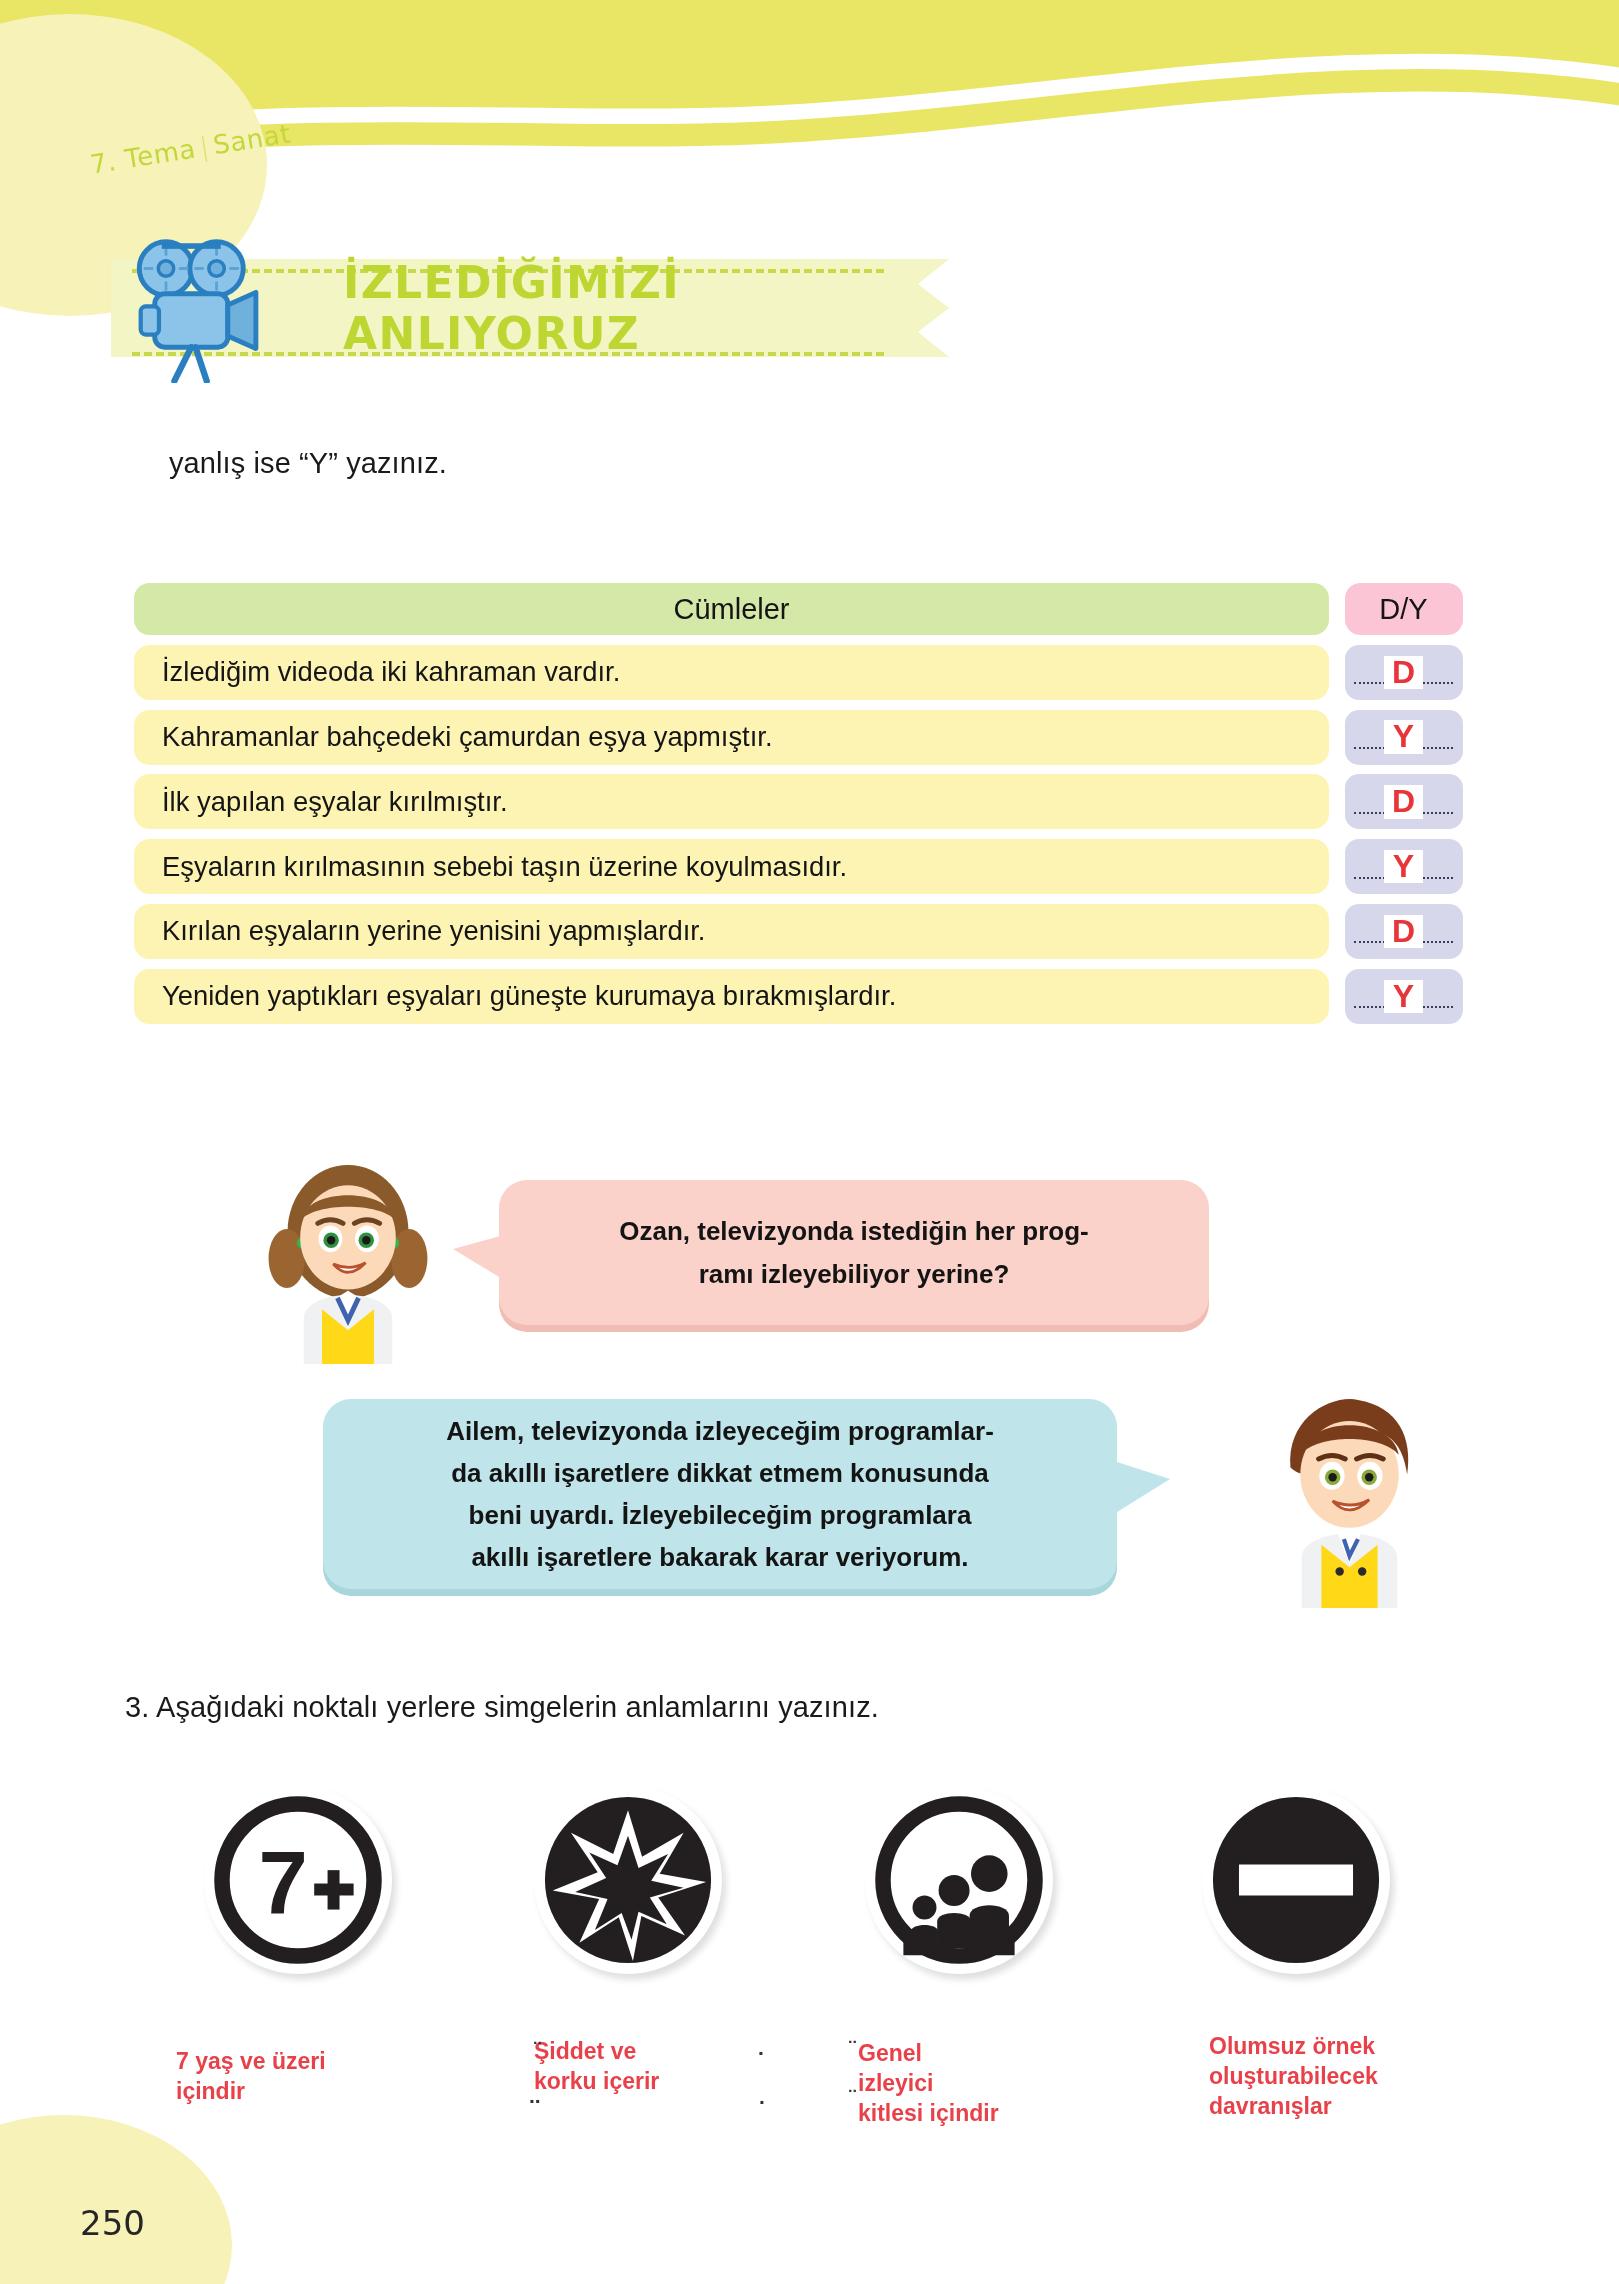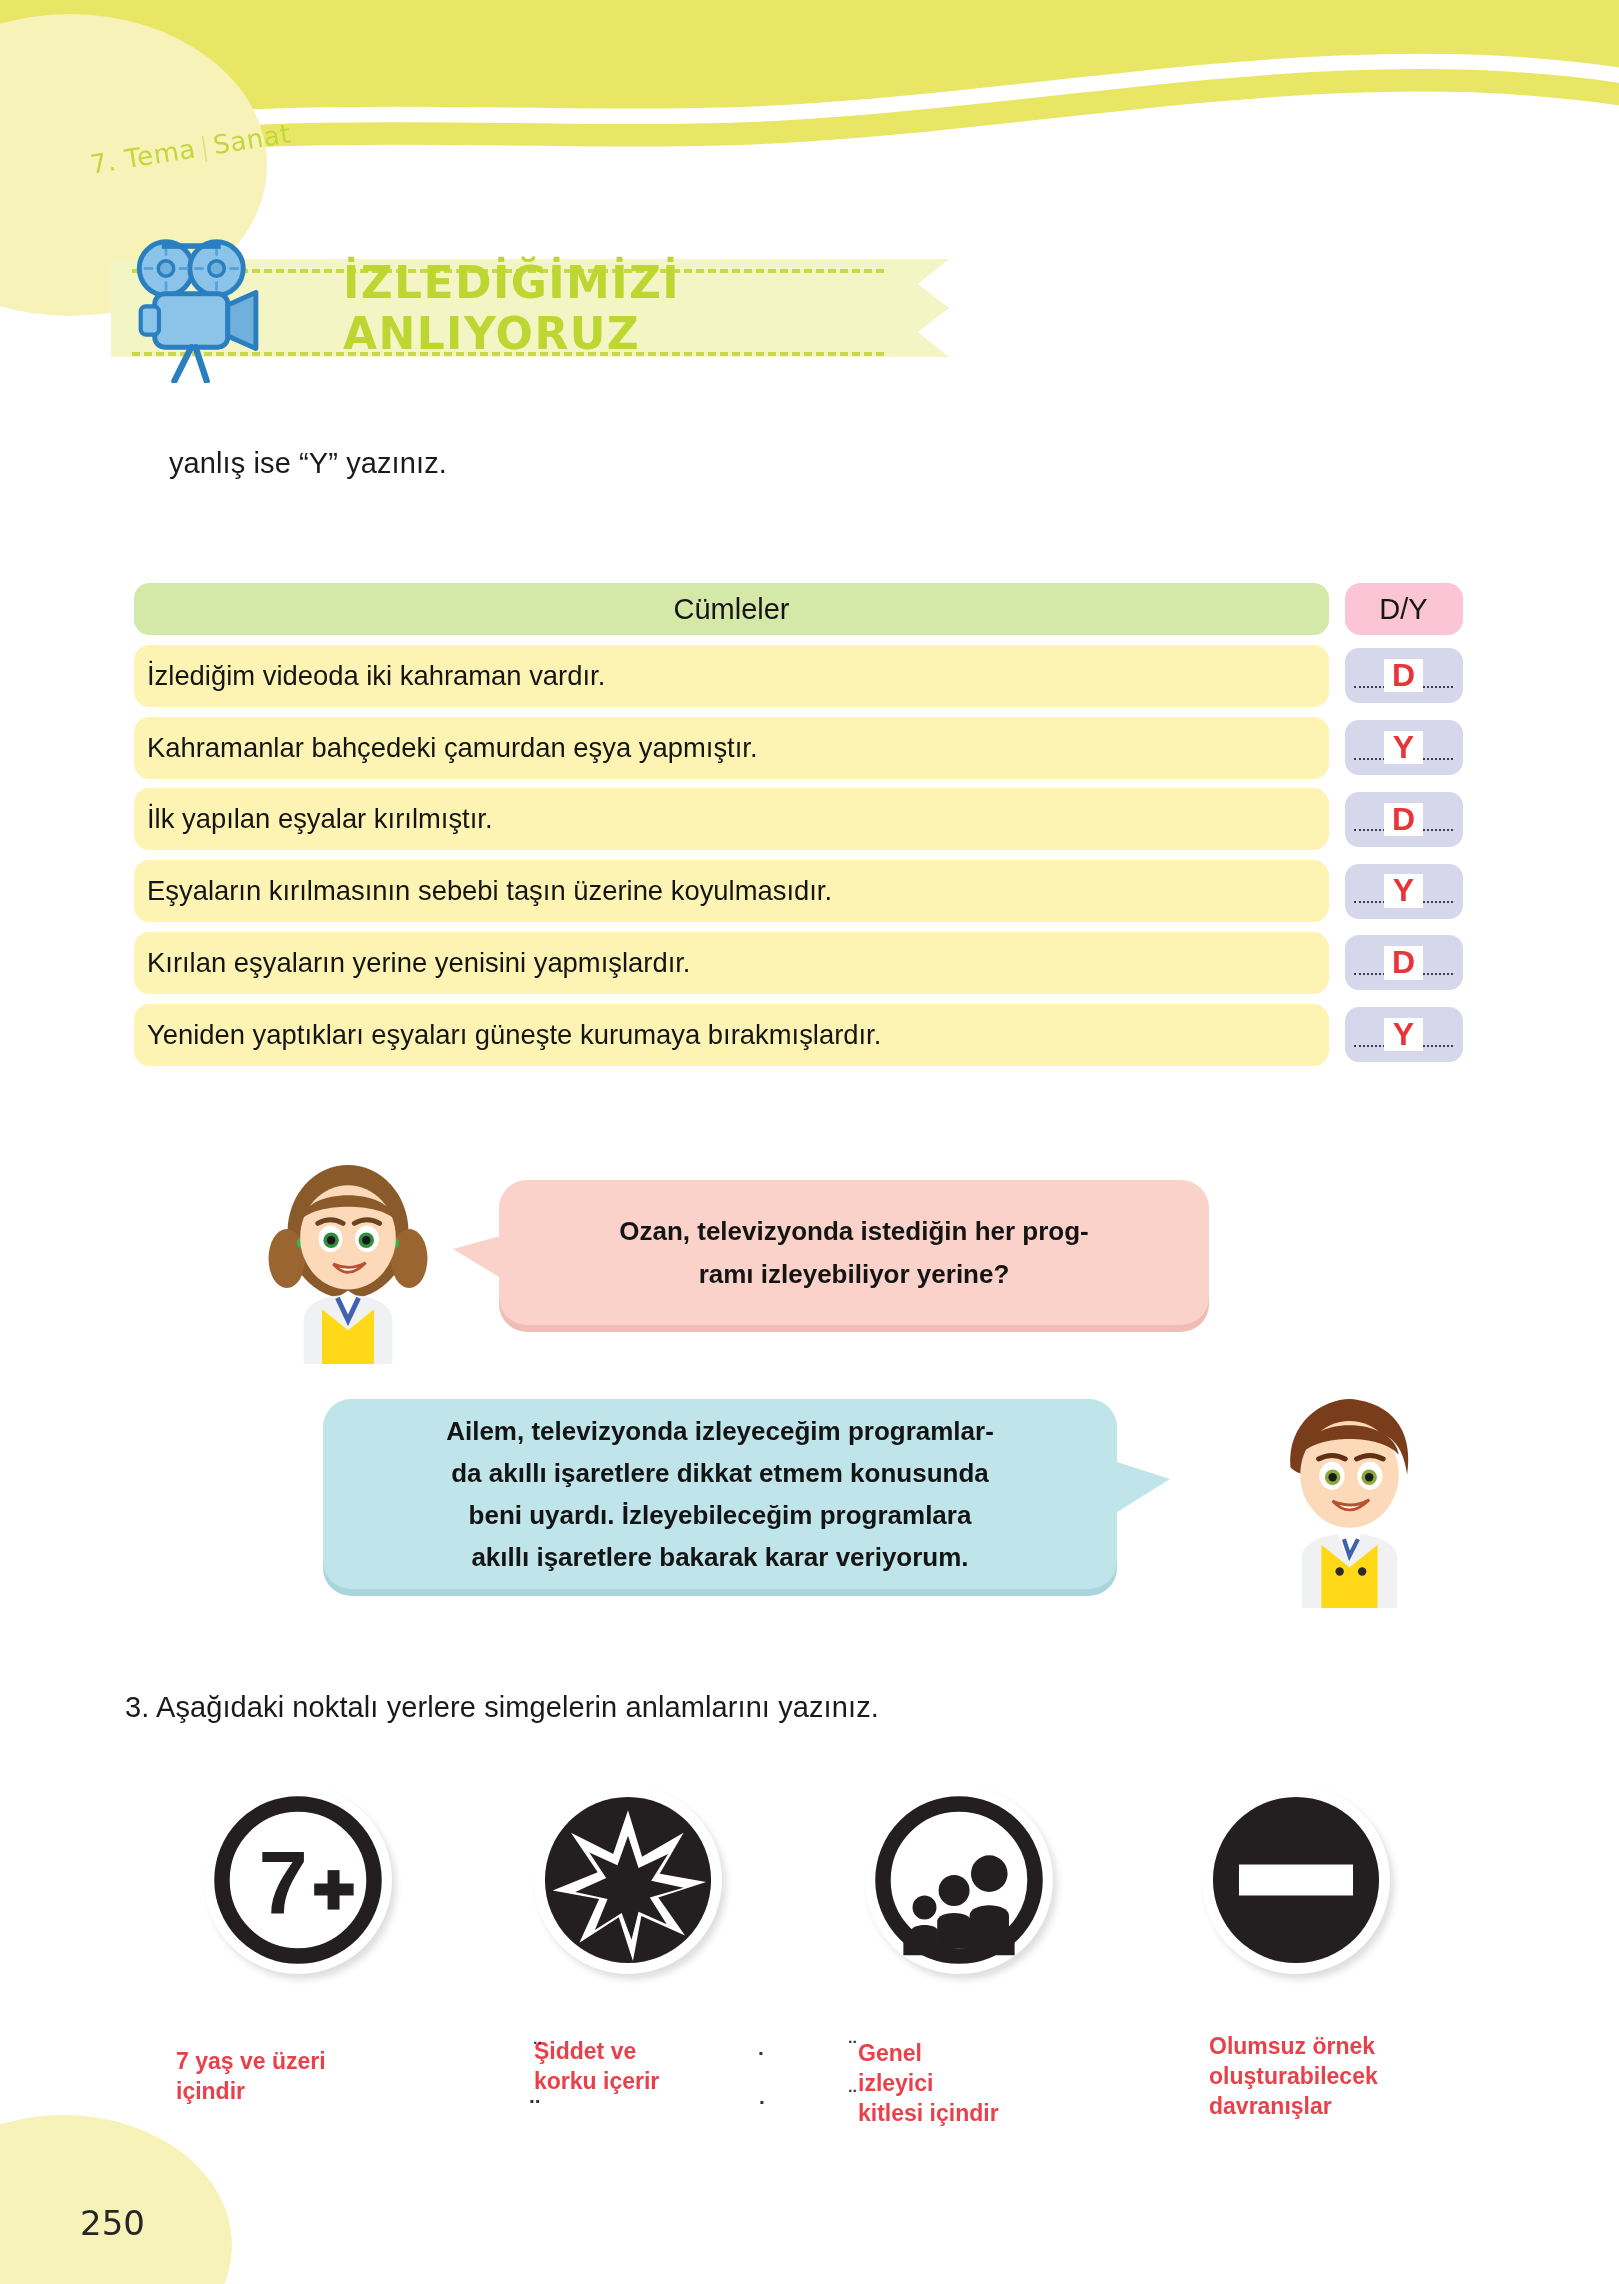--- a/index.html
+++ b/index.html
@@ -37,22 +37,22 @@
   
   .q-text{position:absolute;font-size:29px;color:#1a1a1a;line-height:1.42;
     font-family:"Liberation Sans",sans-serif;letter-spacing:0.1px;}
   #q1{left:125px;top:443px;width:1378px;text-align:justify;text-align-last:left;}
   #q1 .l2{display:block;margin-left:44px;}
   #q2{left:125px;top:1687px;width:1336px;}
 
   
   .tbl{position:absolute;left:134px;top:583px;width:1350px;}
   .trow{display:flex;align-items:center;margin-bottom:9.8px;}
-  .cell-sent{height:62px;border-radius:15.5px;display:flex;align-items:center;
-    padding-left:13px;box-sizing:border-box;font-size:27.4px;color:#151515;}
+  .cell-sent{height:55px;border-radius:15.5px;display:flex;align-items:center;
+    padding-left:28px;box-sizing:border-box;font-size:27.4px;color:#151515;}
   .hdr .cell-sent{width:1195px;background:#d4e8a7;justify-content:center;padding-left:0;
     font-size:29px;height:52px;text-align:right;}
   .hdr .cell-dy{width:118px;height:52px;margin-left:15.5px;background:#fbc5d5;
     border-radius:15.5px;display:flex;align-items:center;justify-content:center;
     font-size:29px;color:#151515;}
   .body-row .cell-sent{width:1195px;background:#fdf4b4;}
   .cell-ans{width:118px;height:55px;margin-left:15.5px;background:#d6d7ea;
     border-radius:14px;position:relative;display:flex;align-items:center;
     justify-content:center;}
   .cell-ans .dotline{position:absolute;left:9.8px;right:9.8px;bottom:15.5px;

